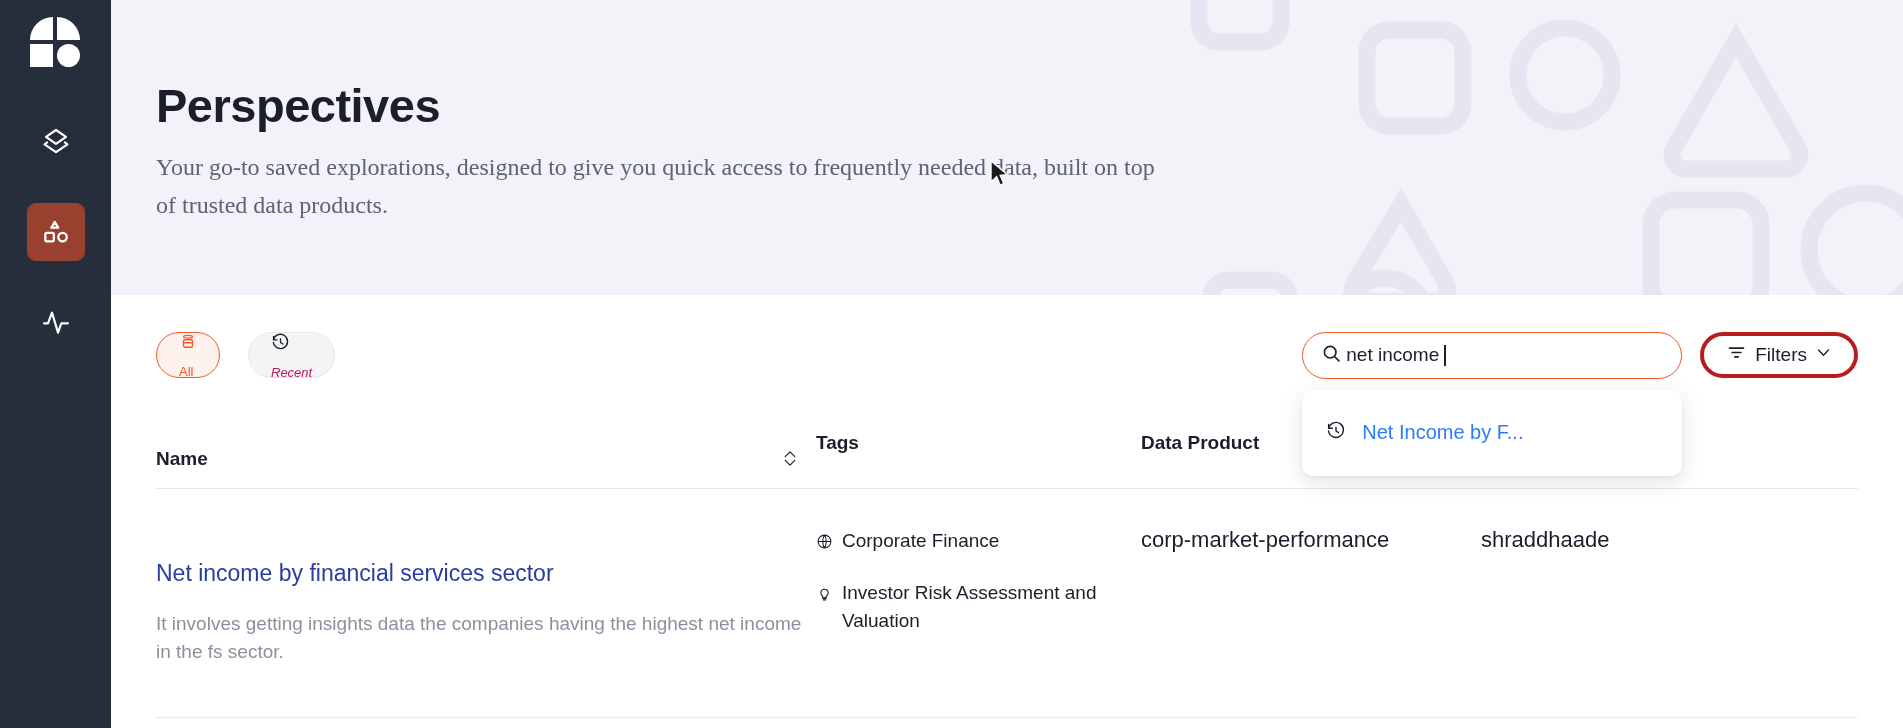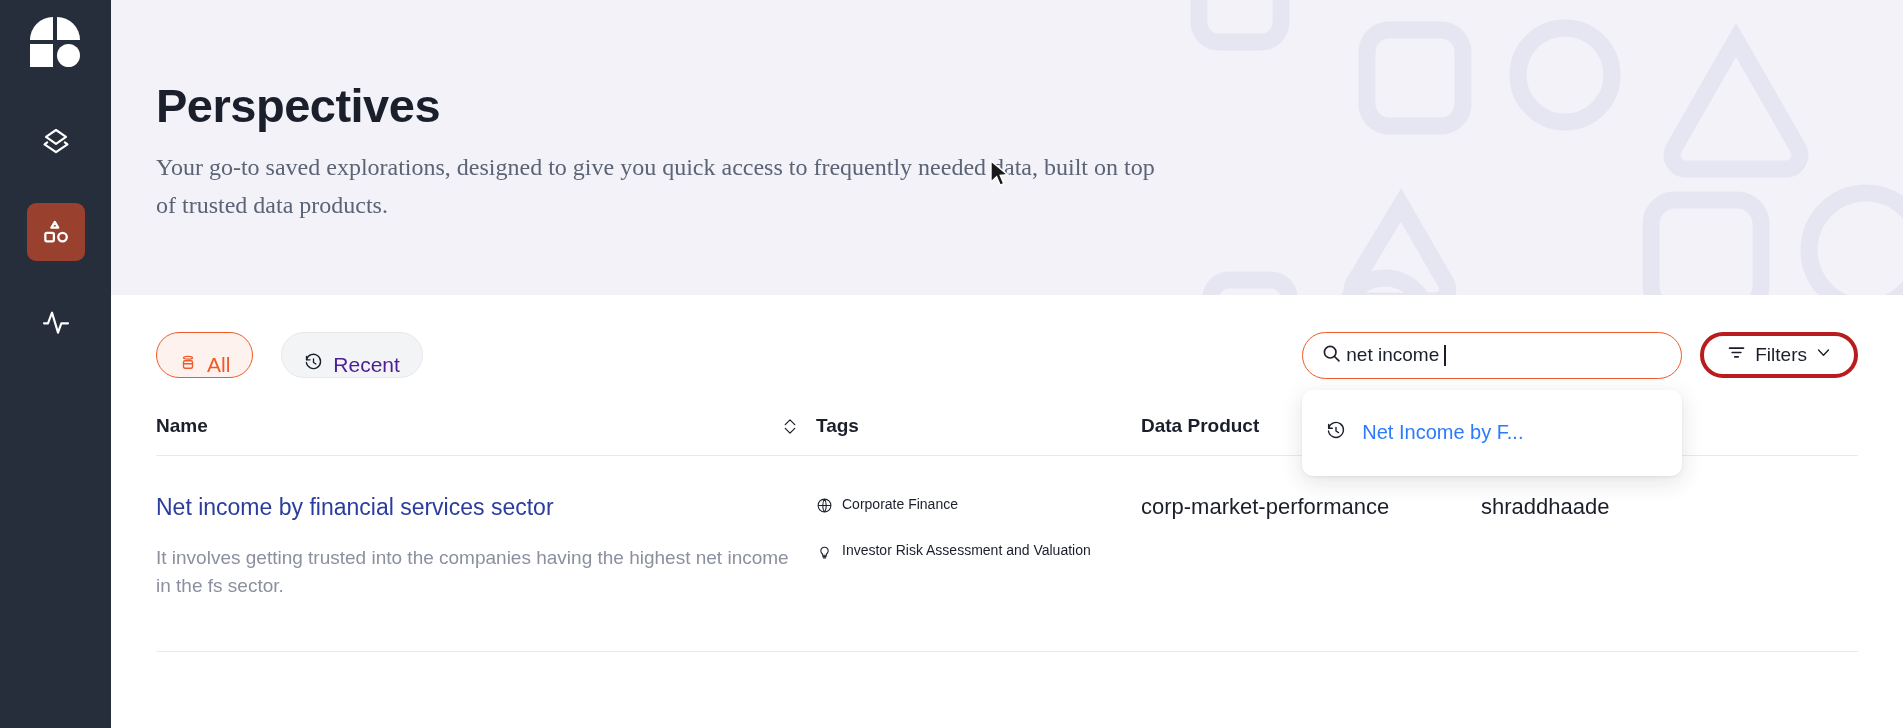--- a/index.html
+++ b/index.html
@@ -101,39 +101,41 @@
   
   .toolbar {
     position: relative;
     height: 120px;
     display: flex;
     align-items: center;
     padding: 0 45px 0 45px;
   }
   .chip {
     display: inline-flex;
-    align-items: flex-end;
+    align-items: flex-start;
     gap: 10px;
     height: 46px;
     padding: 0 22px;
     border-radius: 23px;
-    font-size: 21px;
+    font-size: 13px;
     cursor: pointer;
     border: 1px solid transparent;
+    flex-direction: column;
   }
   .chip.all {
     background: #FEF2EE;
     border-color: #F05A28;
     color: #F05A28;
   }
   .chip.recent {
     background: #F3F4F6;
     border-color: #E7E8EC;
-    color: #4c1d95;
+    color: #be185d;
     margin-left: 28px;
+    font-style: italic;
   }
   .spacer { flex: 1 1 auto; }
 
   .search-wrap { position: relative; }
   .search-box {
     width: 380px;
     height: 47px;
     border: 1.5px solid #F05A28;
     border-radius: 24px;
     background: #fff;
@@ -199,21 +201,21 @@
     display: flex;
     align-items: center;
     padding-bottom: 18px;
     border-bottom: 1px solid #E9EAEE;
   }
   .th {
     font-size: 19px;
     font-weight: bold;
     color: #1B1F2B;
   }
-  .col-name   { width: 660px; display: flex; align-items: flex-end; }
+  .col-name   { width: 660px; display: flex; align-items: flex-start; margin-top: 33px; }
   .col-tags   { width: 325px; }
   .col-dp     { width: 340px; }
   .col-owner  { width: 280px; }
   .sort-icon { margin-left: auto; padding-right: 18px; cursor: pointer; display:flex; }
 
   .trow {
     display: flex;
     padding-top: 38px;
     padding-bottom: 52px;
     border-bottom: 1px solid #E9EAEE;
@@ -229,21 +231,21 @@
     margin-top: 23px;
     font-size: 19px;
     line-height: 1.45;
     color: #8A909E;
     max-width: 650px;
   }
   .tag {
     display: flex;
     align-items: flex-start;
     gap: 9px;
-    font-size: 14px;
+    font-size: 19px;
     color: #1B1F2B;
     margin-bottom: 20px;
     line-height: 1.5;
   }
   .tag .tag-ico { flex: 0 0 auto; margin-top: 3px; }
   .cell-text { font-size: 22px; color: #1B1F2B; }
 
   .cursor {
     position: absolute;
     left: 878px;
@@ -395,21 +397,21 @@
           </span>
         </div>
         <div class="th col-tags">Tags</div>
         <div class="th col-dp">Data Product</div>
         <div class="th col-owner">Owner</div>
       </div>
 
       <div class="trow">
         <div class="col-name" style="display:block;">
           <a class="row-title">Net income by financial services sector</a>
-          <div class="row-desc">It involves getting trusted into the companies having the highest net income in the fs sector.</div>
+          <div class="row-desc">It involves getting insights data the companies having the highest net income in the fs sector.</div>
         </div>
 
         <div class="col-tags">
           <div class="tag">
             <span class="tag-ico">
               <svg width="17" height="17" viewBox="0 0 24 24" fill="none" stroke="#1B1F2B" stroke-width="1.5">
                 <circle cx="12" cy="12" r="9"></circle>
                 <path d="M3 12h18M12 3c3.2 3.6 3.2 14.4 0 18M12 3c-3.2 3.6-3.2 14.4 0 18"></path>
               </svg>
             </span>

